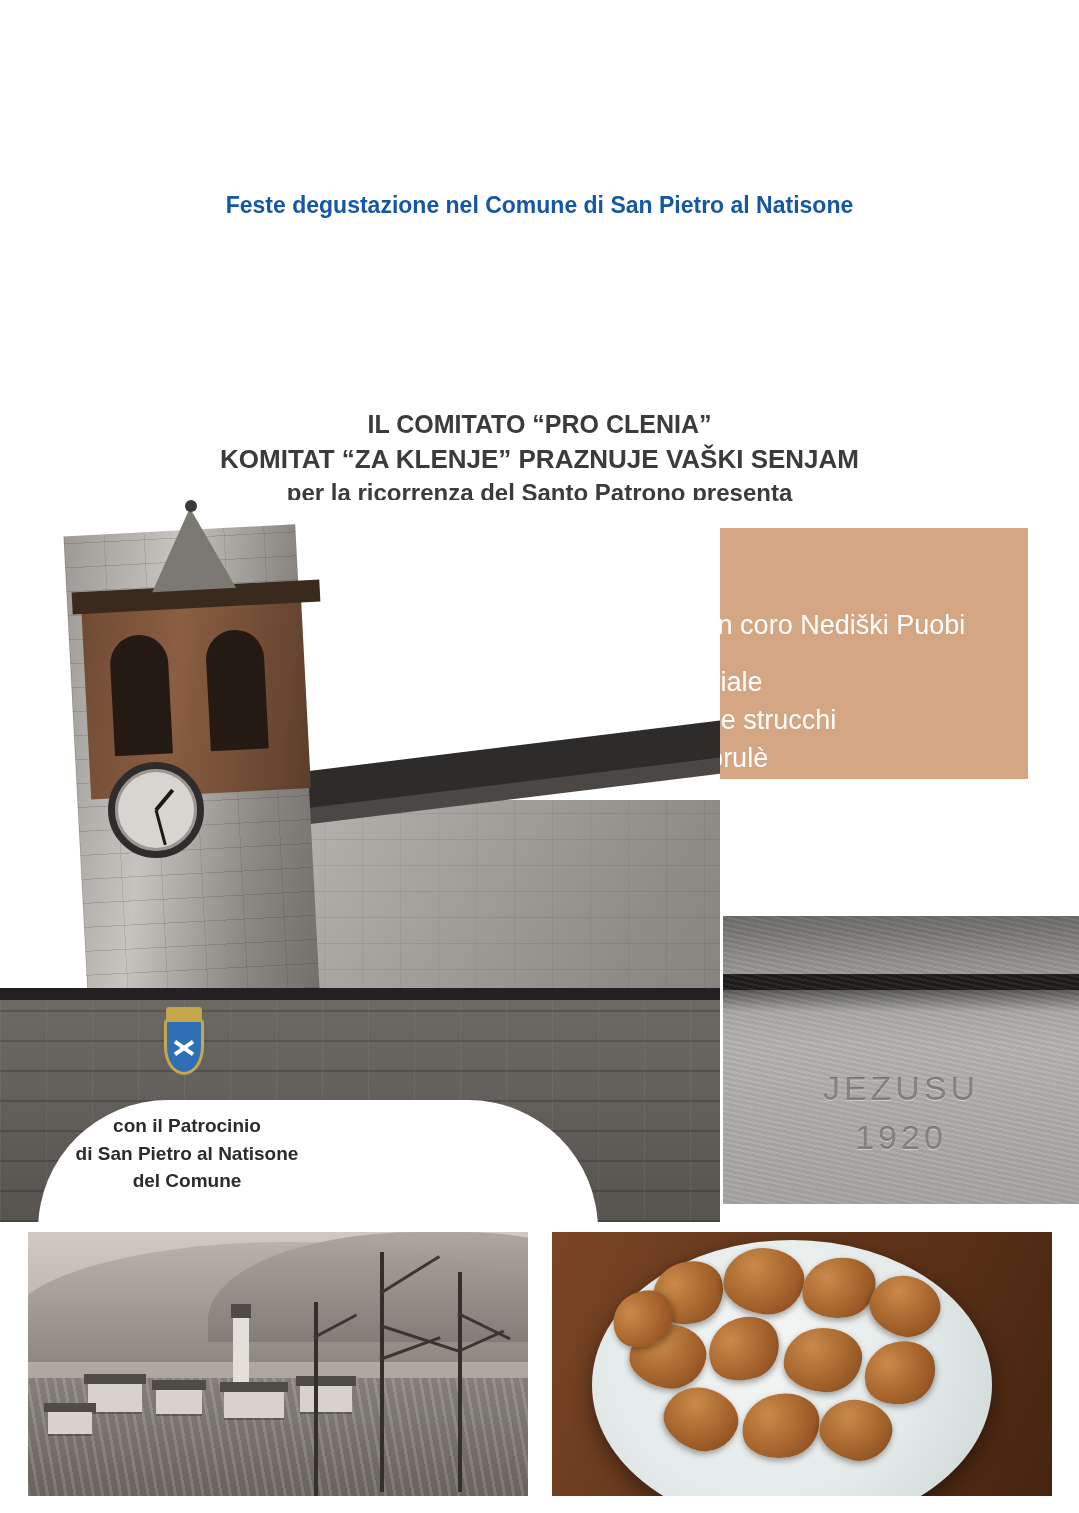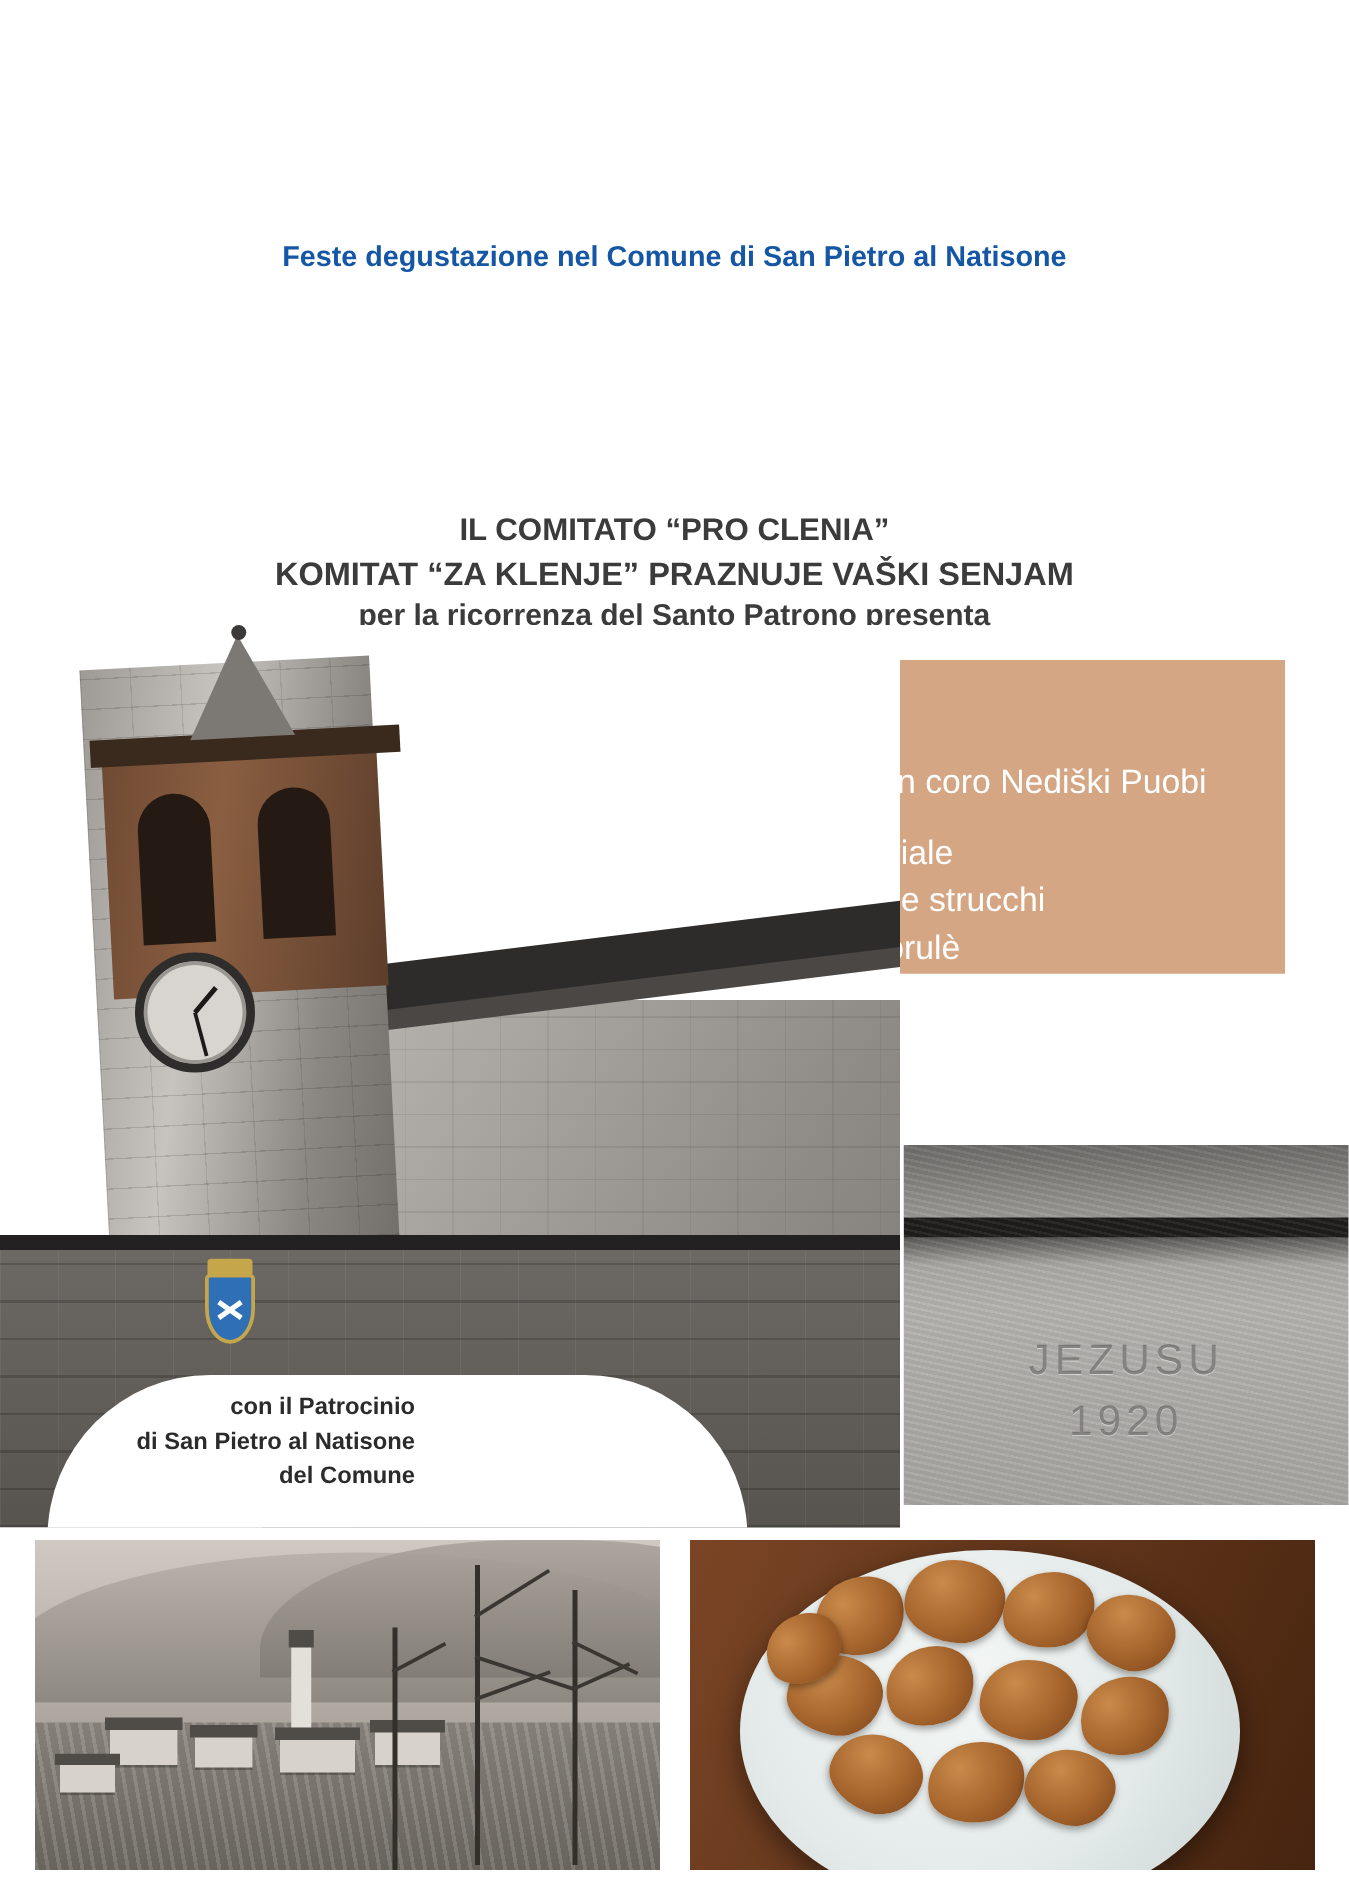--- a/index.html
+++ b/index.html
@@ -328,21 +328,21 @@
     width: 36px;
     height: 14px;
     background: #c6a64a;
     border-radius: 3px;
   }
   .patrocinio {
     position: absolute;
     left: 42px;
     top: 1112px;
     width: 290px;
-    text-align: right;
+    text-align: center;
     font-size: 19px;
     font-weight: bold;
     color: #2b2b2b;
     line-height: 1.45;
   }
 
   
   .photo-stone {
     position: absolute;
     left: 723px;

